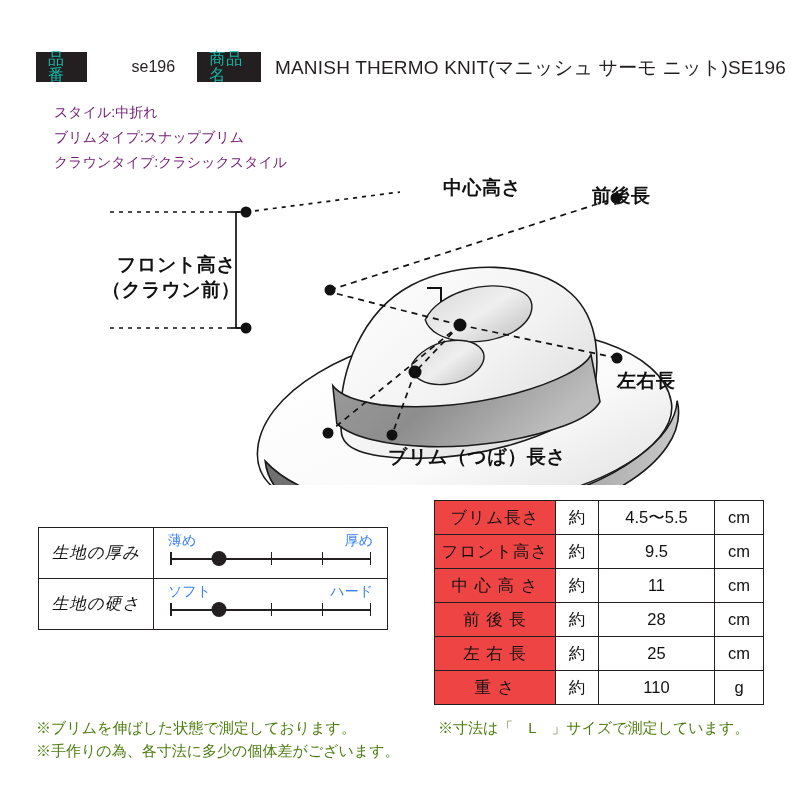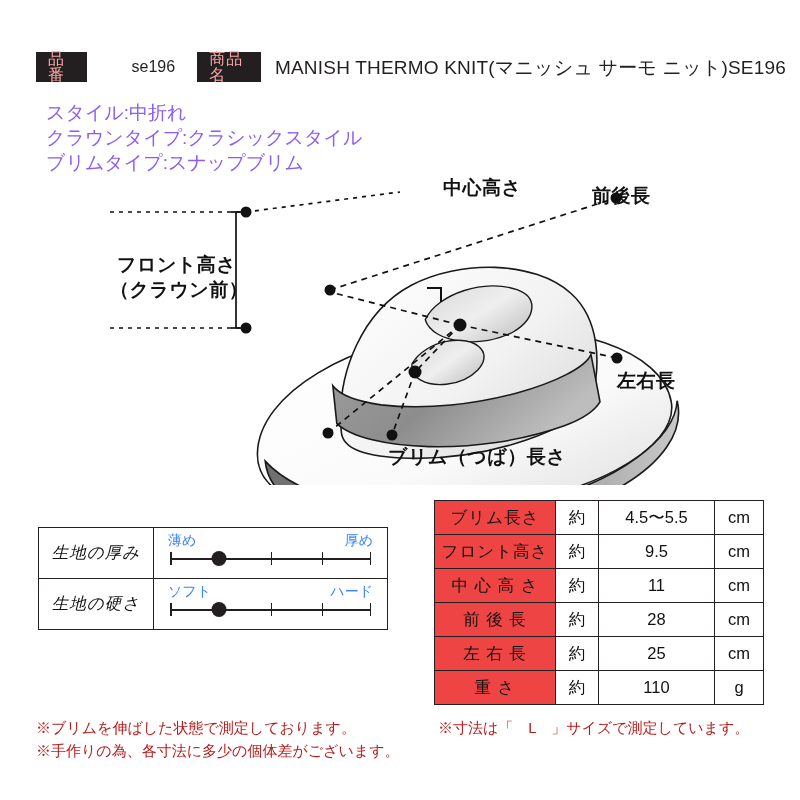--- a/index.html
+++ b/index.html
@@ -25,21 +25,21 @@
   .header {
     position: absolute;
     left: 36px;
     top: 52px;
     display: flex;
     align-items: stretch;
     height: 30px;
   }
   .hdr-label {
     background: #231f20;
-    color: #fca5a5;
+    color: #14b8a6;
     font-size: 16px;
     letter-spacing: 1px;
     display: flex;
     align-items: center;
     justify-content: center;
     padding: 0 12px;
     line-height: 1;
   }
   .hdr-value {
     color: #231f20;
@@ -49,25 +49,25 @@
     padding: 0 14px;
     line-height: 1;
     white-space: nowrap;
   }
   .hdr-value.code { font-size: 16px; padding-right: 22px; margin-left: 31px;}
   .hdr-value.name { font-size: 19px; letter-spacing: .2px; }
 
   
   .spec-lines {
     position: absolute;
-    left: 46px;
+    left: 54px;
     top: 100px;
-    font-size: 19px;
+    font-size: 14px;
     line-height: 25px;
-    color: #8b5cf6;
+    color: #701a75;
   }
 
   
   .illus {
     position: absolute;
     left: 0;
     top: 140px;
     width: 728px;
     height: 345px;
   }
@@ -166,43 +166,43 @@
   td.m-unit {
     width: 46px;
     text-align: center;
     font-size: 15px;
   }
 
   
   .note {
     position: absolute;
     font-size: 15px;
-    color: #b91c1c;
+    color: #4d7c0f;
     line-height: 23px;
     white-space: nowrap;
   }
   .note-left { left: 36px; top: 716px; }
   .note-right { left: 438px; top: 716px; }
 </style>
 </head>
 <body>
 
 <div class="page">
 
   <div class="header">
     <div class="hdr-label">品番</div>
     <div class="hdr-value code">se196</div>
     <div class="hdr-label">商品名</div>
     <div class="hdr-value name">MANISH THERMO KNIT(マニッシュ サーモ ニット)SE196</div>
   </div>
 
   <div class="spec-lines">
     <div>スタイル:中折れ</div>
+    <div>ブリムタイプ:スナップブリム</div>
     <div>クラウンタイプ:クラシックスタイル</div>
-    <div>ブリムタイプ:スナップブリム</div>
   </div>
 
   <div class="illus">
     <svg width="800" height="345" viewBox="0 0 800 345" xmlns="http://www.w3.org/2000/svg" aria-hidden="true">
       <defs>
         <linearGradient id="crownG" x1="0" y1="0" x2="1" y2="1">
           <stop offset="0%" stop-color="#ffffff"></stop>
           <stop offset="55%" stop-color="#f2f2f2"></stop>
           <stop offset="100%" stop-color="#d6d6d6"></stop>
         </linearGradient>
@@ -275,21 +275,21 @@
         <circle cx="617" cy="218" r="5.5"></circle>
         <circle cx="415" cy="232" r="6.5"></circle>
         <circle cx="392" cy="295" r="5.5"></circle>
         <circle cx="328" cy="293" r="5.5"></circle>
       </g>
     </svg>
 
     <div class="lbl" style="left:443px; top:35px;">中心高さ</div>
     <div class="lbl" style="left:592px; top:43px;">前後長</div>
     <div class="lbl multi" style="left:117px; top:112px;">フロント高さ</div>
-    <div class="lbl multi" style="left:110px; top:137px;">（クラウン前）</div>
+    <div class="lbl multi" style="left:102px; top:137px;">（クラウン前）</div>
     <div class="lbl" style="left:617px; top:228px;">左右長</div>
     <div class="lbl" style="left:388px; top:304px;">ブリム（つば）長さ</div>
   </div>
 
   <table class="sliders" style="position:absolute; left:38px; top:527px;">
     <tbody>
       <tr>
         <td class="s-label">生地の厚み</td>
         <td class="s-track">
           <div class="track-wrap">

